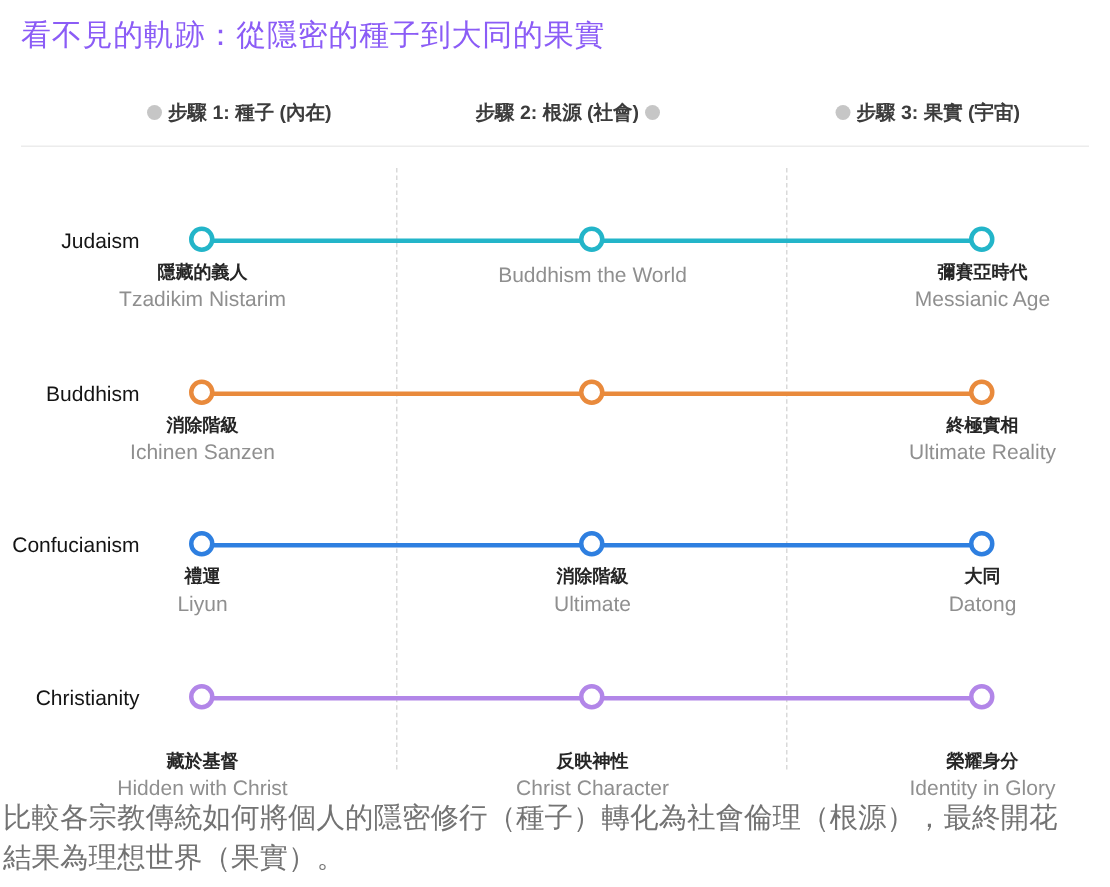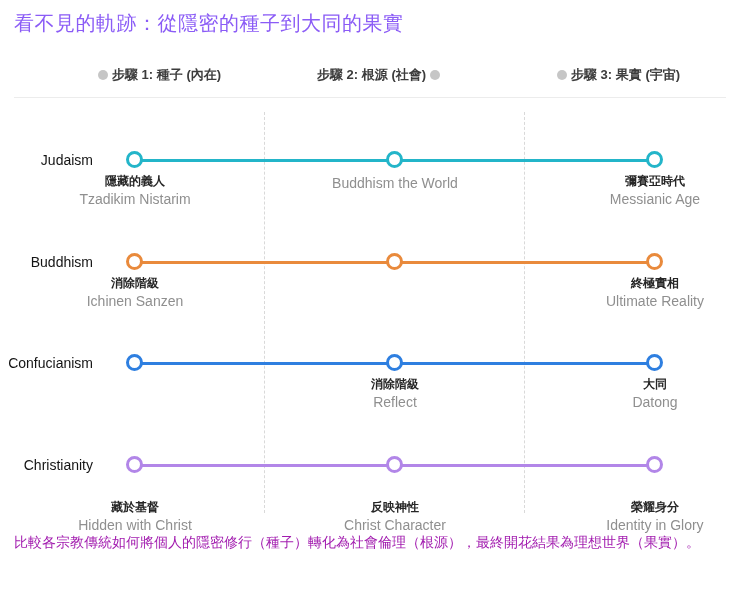--- a/index.html
+++ b/index.html
@@ -62,22 +62,22 @@
   .r0.rowline{top:158.5px} .r1.rowline{top:260.5px} .r2.rowline{top:361.5px} .r3.rowline{top:463.5px}
   .r0.rowname{top:152px}  .r1.rowname{top:254px}  .r2.rowname{top:355px}  .r3.rowname{top:457px}
   .r0.marker{top:151px}   .r1.marker{top:253px}   .r2.marker{top:354px}   .r3.marker{top:456px}
   .r0.pt{top:173px}       .r1.pt{top:275px}       .r2.pt{top:376px}       .r3.pt{top:499px}
   
   .c0.marker{left:126px}  .c1.marker{left:386px}  .c2.marker{left:646px}
   .c0.pt{left:25px}       .c1.pt{left:285px}      .c2.pt{left:545px}
 
   
   .caption {
-    position:absolute; left:14px; top:533px; width:712px;
-    font-size:14px; color:#a21caf; line-height:1.4;
+    position:absolute; left:2px; top:533px; width:712px;
+    font-size:19px; color:#737373; line-height:1.4;
   }
   .sources {
     position:absolute; left:14px; top:565px; width:712px;
     font-size:12.3px; color:#4c4c4c;
   }
   .sources .prefix { margin-right:4px; }
   .sources a { color:#4c4c4c; text-decoration:underline; cursor:pointer; }
   .sources .sep { margin-right:4px; }
 </style>
 </head>
@@ -136,23 +136,27 @@
   <div class="pt r1 c2">
     <div class="zh">終極實相</div>
     <div class="en">Ultimate Reality</div>
   </div>
 
   <div class="rowline r2" style="background: rgb(46, 127, 224);"></div>
   <div class="rowname r2">Confucianism</div>
   <div class="marker r2 c0" style="border-color: rgb(46, 127, 224);"></div>
   <div class="marker r2 c1" style="border-color: rgb(46, 127, 224);"></div>
   <div class="marker r2 c2" style="border-color: rgb(46, 127, 224);"></div>
+  <div class="pt r2 c0">
+    <div class="zh">禮運</div>
+    <div class="en">Liyun</div>
+  </div>
   <div class="pt r2 c1">
     <div class="zh">消除階級</div>
-    <div class="en">Reflect</div>
+    <div class="en">Ultimate</div>
   </div>
   <div class="pt r2 c2">
     <div class="zh">大同</div>
     <div class="en">Datong</div>
   </div>
 
   <div class="rowline r3" style="background: rgb(178, 134, 232);"></div>
   <div class="rowname r3">Christianity</div>
   <div class="marker r3 c0" style="border-color: rgb(178, 134, 232);"></div>
   <div class="marker r3 c1" style="border-color: rgb(178, 134, 232);"></div>

